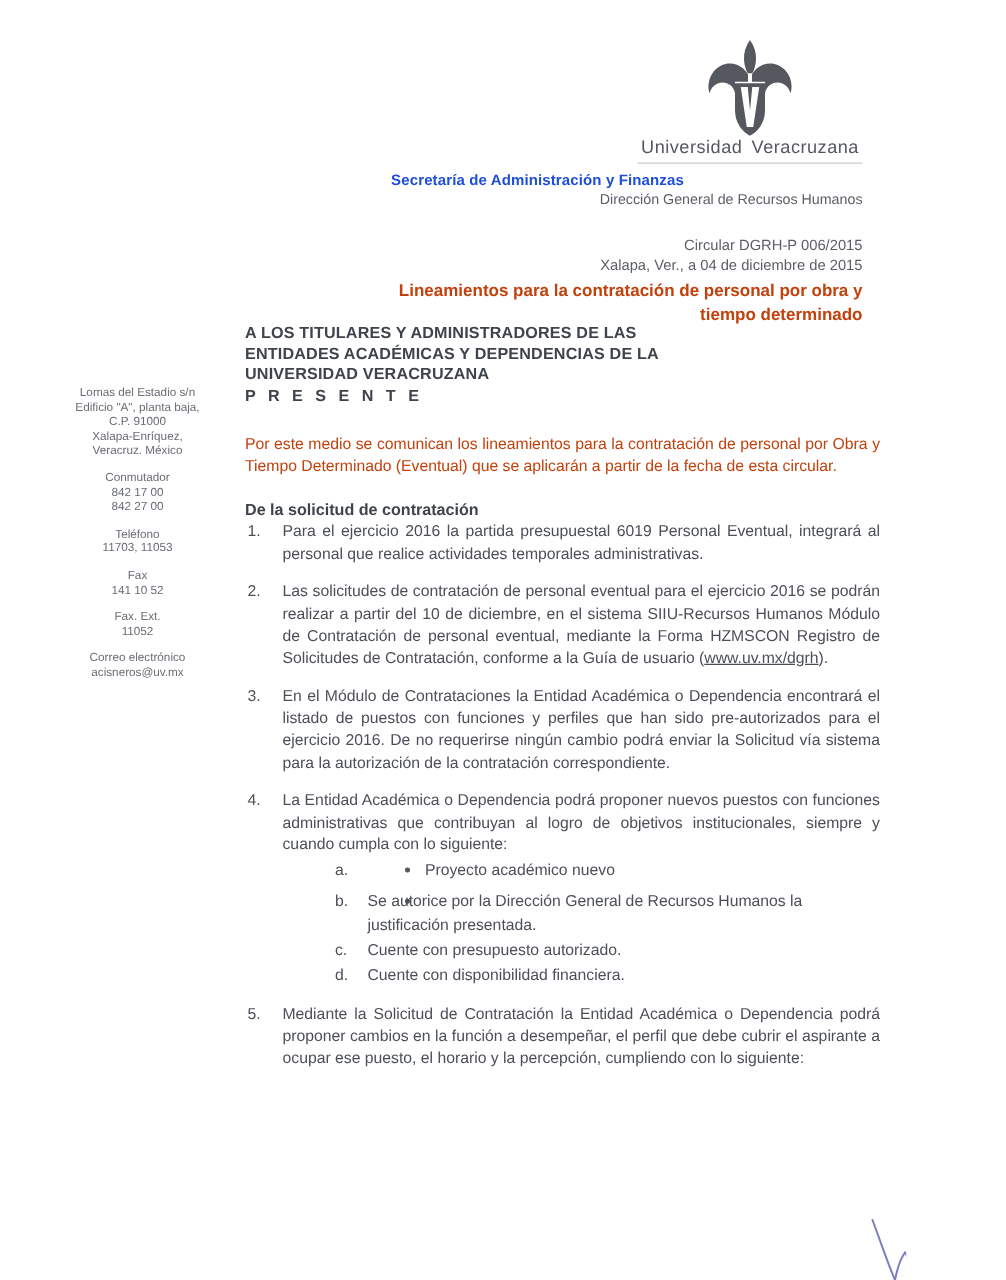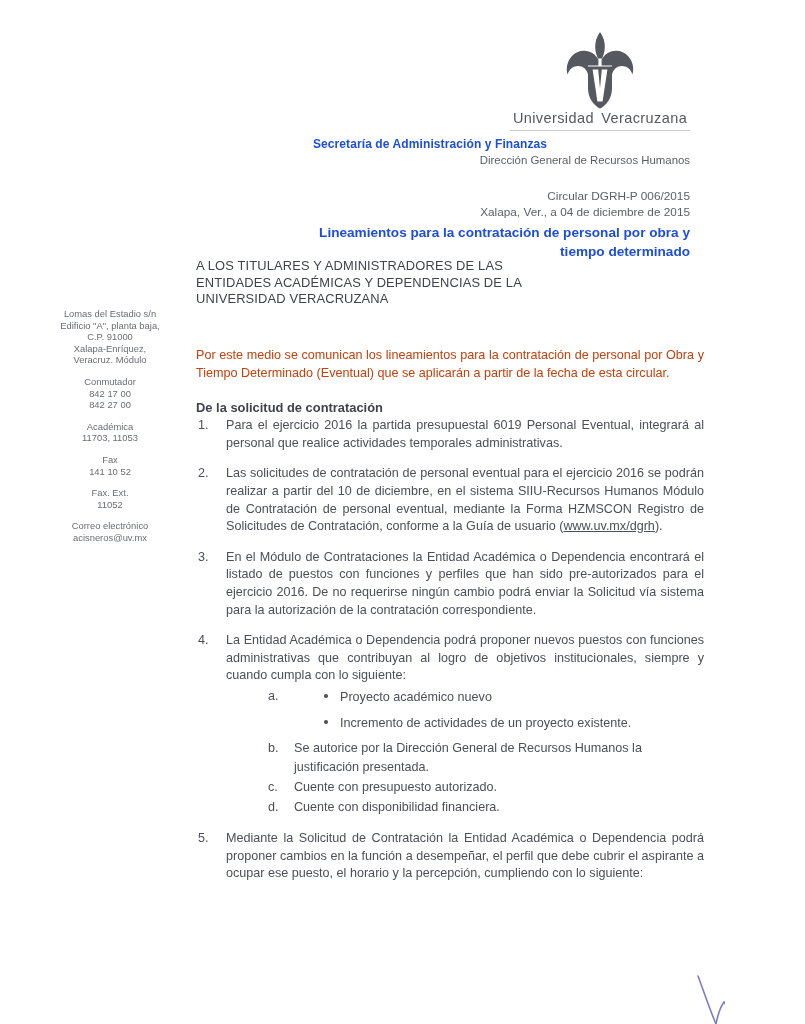--- a/index.html
+++ b/index.html
@@ -75,33 +75,33 @@
     margin-top: 20px;
   }
   .circular-no, .circular-place {
     font-size: 11.8px;
     color: #5b5e66;
     line-height: 16px;
   }
   .circular-title {
     font-size: 13.6px;
     font-weight: bold;
-    color: #1d4ed8;
+    color: #c2410c;
     line-height: 19px;
     margin-top: 3px;
   }
 
   
   .addressee {
     position: absolute;
     top: 258px;
     left: 196px;
     width: 520px;
     font-size: 12.9px;
-    font-weight: normal;
+    font-weight: bold;
     color: #3f434c;
     line-height: 16.5px;
     letter-spacing: 0.15px;
   }
   .presente {
     letter-spacing: 3.2px;
     margin-top: 1px;
   }
 
   
@@ -252,37 +252,38 @@
         <span>Lineamientos para la contratación de personal por obra y</span><br>
         <span>tiempo determinado</span>
       </div>
     </div>
   </div>
 
   <div class="addressee">
     <div>A LOS TITULARES Y ADMINISTRADORES DE LAS</div>
     <div>ENTIDADES ACADÉMICAS Y DEPENDENCIAS DE LA</div>
     <div>UNIVERSIDAD VERACRUZANA</div>
+    <div class="presente">P R E S E N T E</div>
   </div>
 
   <div class="sidebar" id="sidebar">
       <div class="sb-group">
         <span class="sb-line">Lomas del Estadio s/n</span>
         <span class="sb-line">Edificio "A", planta baja,</span>
         <span class="sb-line">C.P. 91000</span>
         <span class="sb-line">Xalapa-Enríquez,</span>
-        <span class="sb-line">Veracruz. Módulo</span>
+        <span class="sb-line">Veracruz. México</span>
       </div>
       <div class="sb-group">
         <span class="sb-line">Conmutador</span>
         <span class="sb-line">842 17 00</span>
         <span class="sb-line">842 27 00</span>
       </div>
       <div class="sb-group">
-        <span class="sb-line">Académica</span>
+        <span class="sb-line">Teléfono</span>
         <span class="sb-line">11703, 11053</span>
       </div>
       <div class="sb-group">
         <span class="sb-line">Fax</span>
         <span class="sb-line">141 10 52</span>
       </div>
       <div class="sb-group">
         <span class="sb-line">Fax. Ext.</span>
         <span class="sb-line">11052</span>
       </div>
@@ -309,21 +310,21 @@
           <div class="num-text">En el Módulo de Contrataciones la Entidad Académica o Dependencia encontrará el listado de puestos con funciones y perfiles que han sido pre-autorizados para el ejercicio 2016. De no requerirse ningún cambio podrá enviar la Solicitud vía sistema para la autorización de la contratación correspondiente.</div>
         </li>
         <li class="num-item">
           <span class="num-marker">4.</span>
           <div class="num-text">La Entidad Académica o Dependencia podrá proponer nuevos puestos con funciones administrativas que contribuyan al logro de objetivos institucionales, siempre y cuando cumpla con lo siguiente:</div>
           <ol class="alpha-list">
             <li class="alpha-item">
               <span class="alpha-marker">a.</span>
               <ul class="bullet-list">
                 <li class="bullet-item"><span class="bullet-dot"></span><span class="bullet-text">Proyecto académico nuevo</span></li>
-                <li class="bullet-item"><span class="bullet-dot"></span><span class="bullet-text">Incremento de actividades de un proyecto existente.</span></li>
+                <li class="bullet-item"><span class="bullet-dot"></span></li>
               </ul>
             </li>
             <li class="alpha-item">
               <span class="alpha-marker">b.</span>
               <div class="alpha-text">Se autorice por la Dirección General de Recursos Humanos la justificación presentada.</div>
             </li>
             <li class="alpha-item">
               <span class="alpha-marker">c.</span>
               <div class="alpha-text">Cuente con presupuesto autorizado.</div>
             </li>

